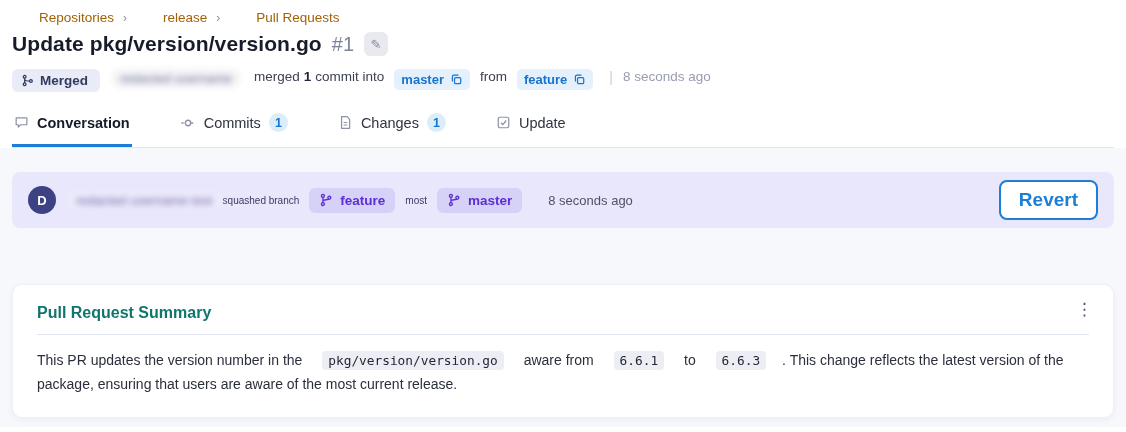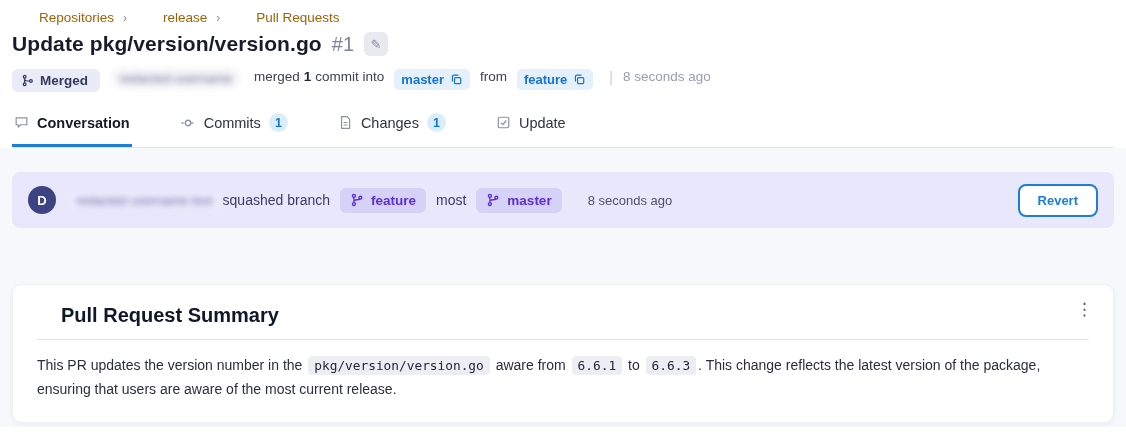--- a/index.html
+++ b/index.html
@@ -72,52 +72,52 @@
     background: #e8e7fb; border-radius: 8px; height: 56px;
     display: flex; align-items: center; padding: 0 16px;
   }
   .avatar {
     width: 28px; height: 28px; border-radius: 50%; background: #3d4282;
     color: #fff; font-size: 13px; font-weight: bold;
     display: inline-flex; align-items: center; justify-content: center;
     flex: none; cursor: pointer;
   }
   .merge-banner .redacted { background: #efedfc; margin: 0 2px 0 12px; max-width: 178px; color: #4a3f8f; font-size: 13px; }
-  .banner-text { color: #3c3a66; font-size: 14px; }
+  .banner-text { color: #3c3a66; font-size: 10px; }
   .branch-pill-purple {
     display: inline-flex; align-items: center; gap: 7px;
     background: #d6d1f7; color: #5d2ed2; font-weight: bold; font-size: 13.5px;
     border-radius: 6px; padding: 5px 10px; margin: 0 10px; cursor: pointer;
   }
   .banner-time { color: #4f5368; font-size: 13px; margin-left: 16px; }
   .banner-actions { margin-left: auto; display: flex; gap: 16px; }
   .outline-btn {
     background: #ffffff; border: 2px solid #1c7ed6; color: #1c7ed6;
-    font-weight: bold; font-size: 13px; border-radius: 8px;
+    font-weight: bold; font-size: 19px; border-radius: 8px;
     padding: 7px 18px; cursor: pointer; font-family: inherit;
   }
 
   
   .summary-card {
     position: relative; background: #ffffff; border-radius: 10px;
     margin-top: 56px; padding: 19px 24px 20px 24px;
     border: 1px solid #eef0f6; box-shadow: 0 2px 6px rgba(30,40,90,0.05);
   }
-  .card-title { font-size: 20px; font-weight: bold; color: #0f172a; margin-left: 24px; }
+  .card-title { font-size: 16px; font-weight: bold; color: #0f766e; }
   .card-rule { border: none; border-top: 1px solid #dde4f0; margin: 12px 0 0 0; }
   .kebab-btn {
     position: absolute; top: 12px; right: 14px;
     background: none; border: none; color: #4b5066; font-size: 17px;
     letter-spacing: 0; cursor: pointer; line-height: 1; padding: 4px 6px;
   }
   .card-body { margin-top: 14px; font-size: 14px; color: #2b2f3c; line-height: 1.7; max-width: 1060px; }
   .inline-code {
     font-family: "DejaVu Sans Mono", "Liberation Mono", monospace;
     background: #eceef3; color: #23273a; font-size: 12.8px;
-    border-radius: 4px; padding: 2px 6px; margin: 0 2px; white-space: nowrap;
+    border-radius: 4px; padding: 2px 6px; margin: 0 16px; white-space: nowrap;
   }
 
   svg { display: block; }
 </style>
 </head>
 <body>
 
 <div class="page-header">
 
   <nav class="breadcrumb">

